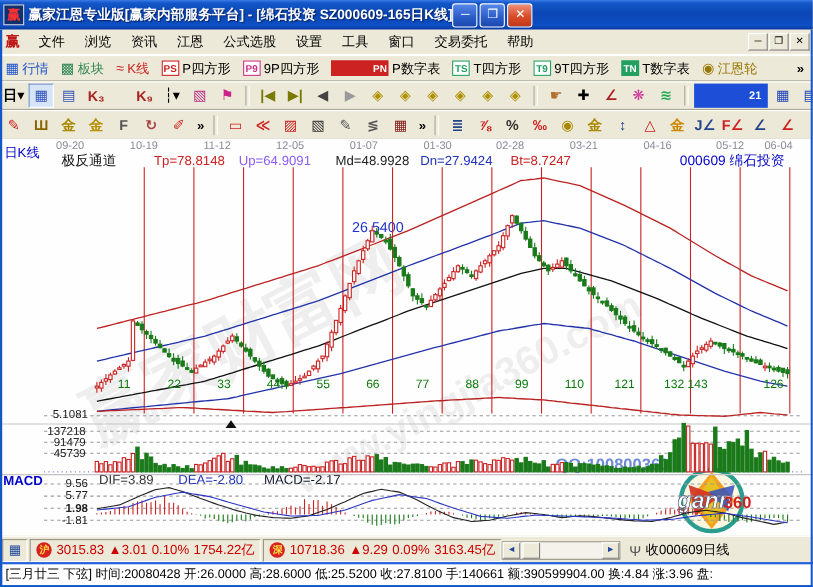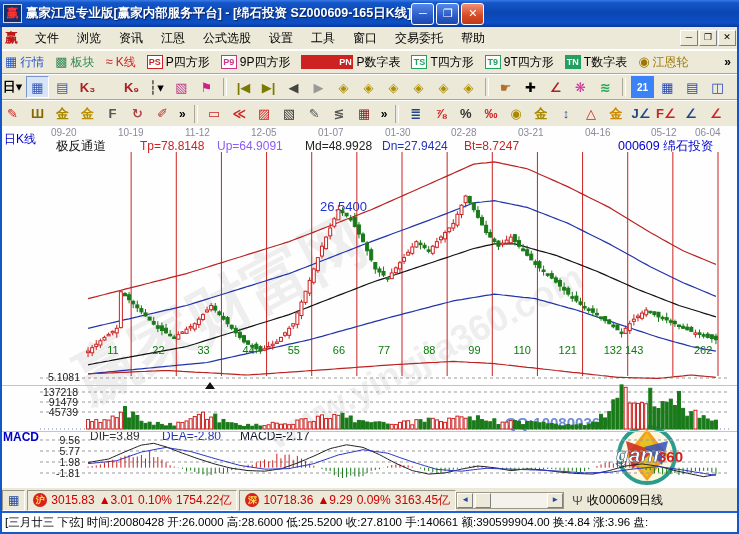--- a/index.html
+++ b/index.html
@@ -170,21 +170,21 @@
         <span class="tbbtn" style="color: rgb(176, 144, 0);">◈</span>
         <span class="tbbtn" style="color: rgb(176, 144, 0);">◈</span>
         <span class="tbbtn" style="color: rgb(176, 144, 0);">◈</span>
         <span class="vsep"></span>
         <span class="tbbtn" style="color: rgb(176, 112, 48);">☛</span>
         <span class="tbbtn" style="color: rgb(0, 0, 0);">✚</span>
         <span class="tbbtn" style="color: rgb(170, 34, 34);">∠</span>
         <span class="tbbtn" style="color: rgb(204, 51, 153);">❋</span>
         <span class="tbbtn" style="color: rgb(34, 170, 85);">≋</span>
         <span class="vsep"></span>
-        <span class="tbbtn" style="color: rgb(255, 255, 255); background: #3b82f6; font-size: 10px;">21</span>
+        <span class="tbbtn" style="color: rgb(255, 255, 255); background: #1d4ed8; font-size: 10px; padding-left: 44px;">21</span>
         <span class="tbbtn" style="color: rgb(34, 68, 187);">▦</span>
         <span class="tbbtn" style="color: rgb(34, 68, 187);">▤</span>
         <span class="tbbtn" style="color: rgb(34, 68, 187);">◫</span>
         <span class="tbbtn" style="color: rgb(34, 119, 85);">✉</span>
         <span class="tbbtn" style="color: rgb(34, 85, 136);">⇩</span>
       </span>
   </div>
 
   <div class="toolbar tb3">
     <span style="display:flex;align-items:center">
@@ -911,39 +911,39 @@
       <div class="c-barnum" style="left: 242.571px; top: 218px;">44</div>
       <div class="c-barnum" style="left: 287.714px; top: 218px;">55</div>
       <div class="c-barnum" style="left: 332.857px; top: 218px;">66</div>
       <div class="c-barnum" style="left: 378px; top: 218px;">77</div>
       <div class="c-barnum" style="left: 423.143px; top: 218px;">88</div>
       <div class="c-barnum" style="left: 468.286px; top: 218px;">99</div>
       <div class="c-barnum" style="left: 513.429px; top: 218px;">110</div>
       <div class="c-barnum" style="left: 558.571px; top: 218px;">121</div>
       <div class="c-barnum" style="left: 603.714px; top: 218px;">132</div>
       <div class="c-barnum" style="left: 625px; top: 218px;">143</div>
-      <div class="c-barnum" style="left: 694px; top: 218px;">262</div>
+      <div class="c-barnum" style="left: 694px; top: 218px;">126</div>
       <div class="c-date" style="left: 51px;">09-20</div>
       <div class="c-date" style="left: 118px; text-align: center;">10-19</div>
       <div class="c-date" style="left: 185px;">11-12</div>
       <div class="c-date" style="left: 251px;">12-05</div>
       <div class="c-date" style="left: 318px;">01-07</div>
       <div class="c-date" style="left: 385px;">01-30</div>
       <div class="c-date" style="left: 451px;">02-28</div>
       <div class="c-date" style="left: 518px;">03-21</div>
       <div class="c-date" style="left: 585px;">04-16</div>
       <div class="c-date" style="left: 651px;">05-12</div>
       <div class="c-date" style="left: 695px;">06-04</div>
       <div class="c-axis" style="left: 36px; top: 245px;">5.1081</div>
       <div class="c-axis" style="left: 34px; top: 260px;">137218</div>
       <div class="c-axis" style="left: 34px; top: 270px;">91479</div>
       <div class="c-axis" style="left: 34px; top: 280px;">45739</div>
       <div class="c-axis" style="left: 36px; top: 308px;">9.56</div>
       <div class="c-axis" style="left: 36px; top: 319px;">5.77</div>
-      <div class="c-axis" style="left: 36px; top: 330px;">1.98</div>
+      <div class="c-axis" style="left: 36px; top: 330px; font-weight: bold;">1.98</div>
       <div class="c-axis" style="left: 36px; top: 341px;">-1.81</div>
     </div>
 
   <div class="statusbar">
     <span class="sseg">
         <span style="color:#23499c;font-size:12px">▦</span>
       </span>
     <span class="sseg">
       <span class="mini-circle">沪</span>
       <span class="red">3015.83</span>

